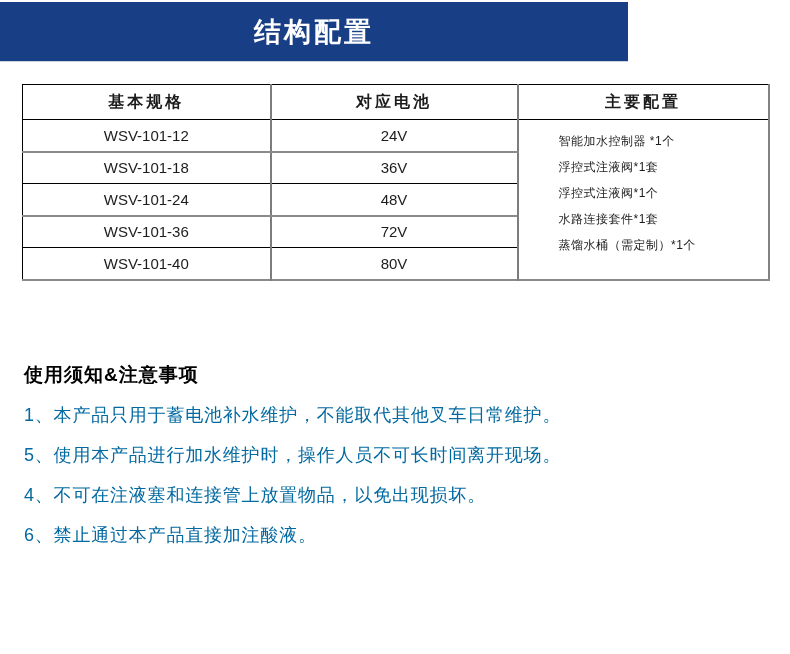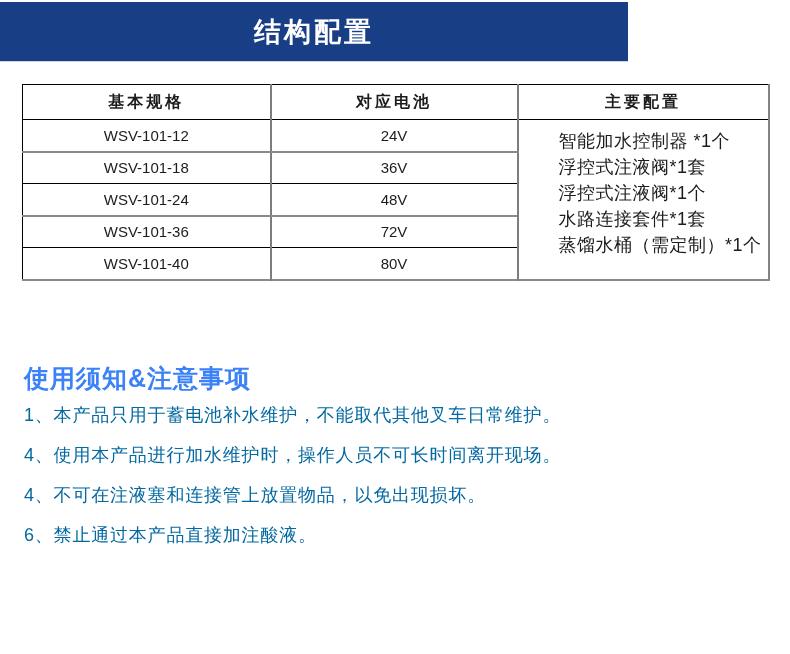--- a/index.html
+++ b/index.html
@@ -77,40 +77,40 @@
 
   .config-cell {
     vertical-align: top !important;
     text-align: left !important;
     border-bottom: none !important;
   }
   .config-list {
     padding: 8px 6px 0 40px;
   }
   .config-item {
-    font-size: 18px;
+    font-size: 12px;
     line-height: 26px;
     letter-spacing: 0.5px;
     white-space: nowrap;
     color: #1c1c1c;
   }
 
   
   .notes {
     position: absolute;
     left: 24px;
     top: 362px;
     width: 744px;
   }
   .notes-heading {
-    font-size: 25px;
+    font-size: 19px;
     font-weight: bold;
     letter-spacing: 1px;
     height: 24px;
-    color: #3b82f6;
+    color: #000000;
   }
   .note-item {
     font-size: 18px;
     letter-spacing: 0.8px;
     margin-top: 17px;
     height: 23px;
     white-space: nowrap;
     color: #0369a1;
   }
 </style>
@@ -161,16 +161,16 @@
   <tr>
     <td class="shift-left">WSV-101-40</td>
     <td class="vsep">80V</td>
   </tr>
 </tbody>
   </table>
 
 <div class="notes">
   <div class="notes-heading">使用须知&amp;注意事项</div>
   <div class="note-item">1、本产品只用于蓄电池补水维护，不能取代其他叉车日常维护。</div>
-  <div class="note-item">4、使用本产品进行加水维护时，操作人员不可长时间离开现场。</div>
+  <div class="note-item">5、使用本产品进行加水维护时，操作人员不可长时间离开现场。</div>
   <div class="note-item">4、不可在注液塞和连接管上放置物品，以免出现损坏。</div>
   <div class="note-item">6、禁止通过本产品直接加注酸液。</div>
 </div>
 
 </body></html>

